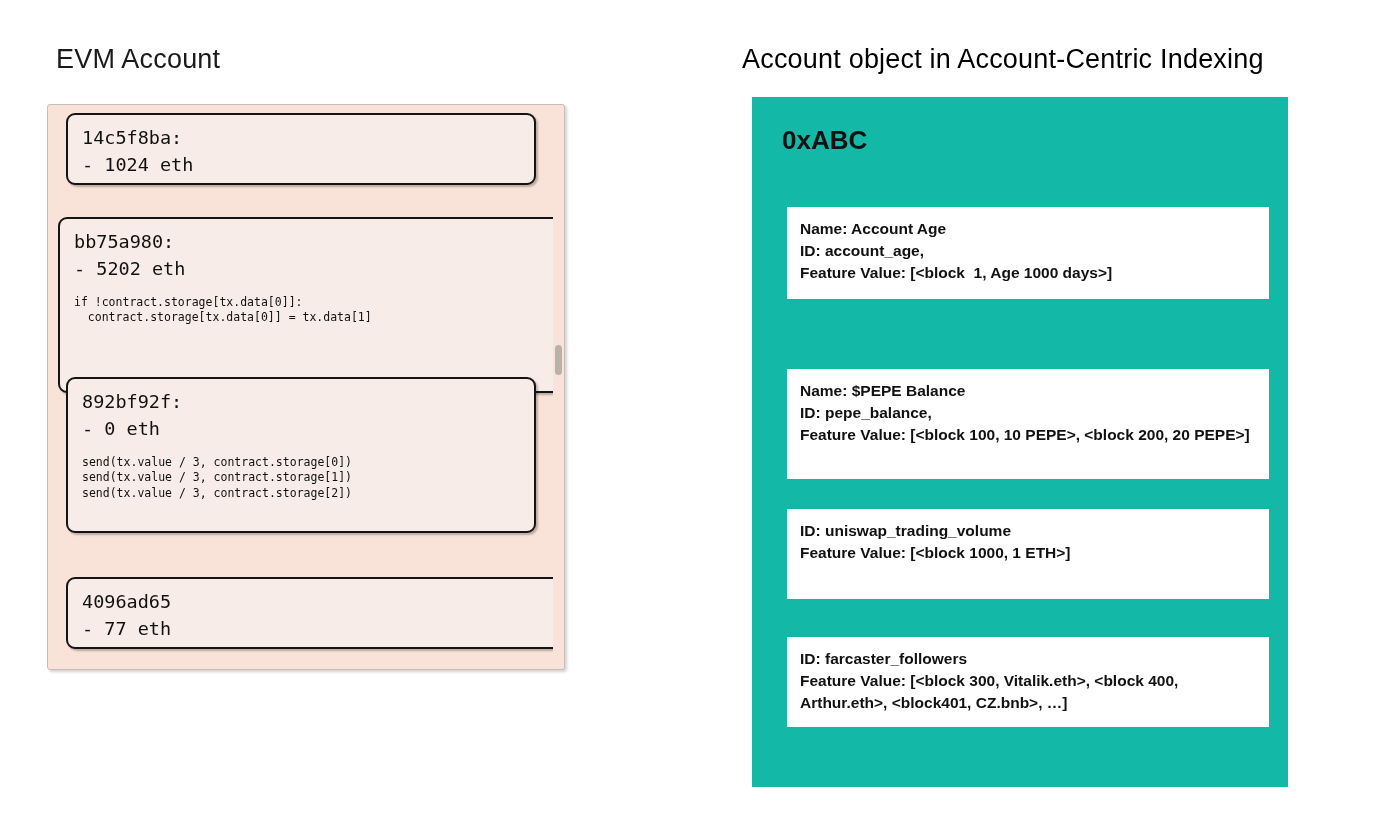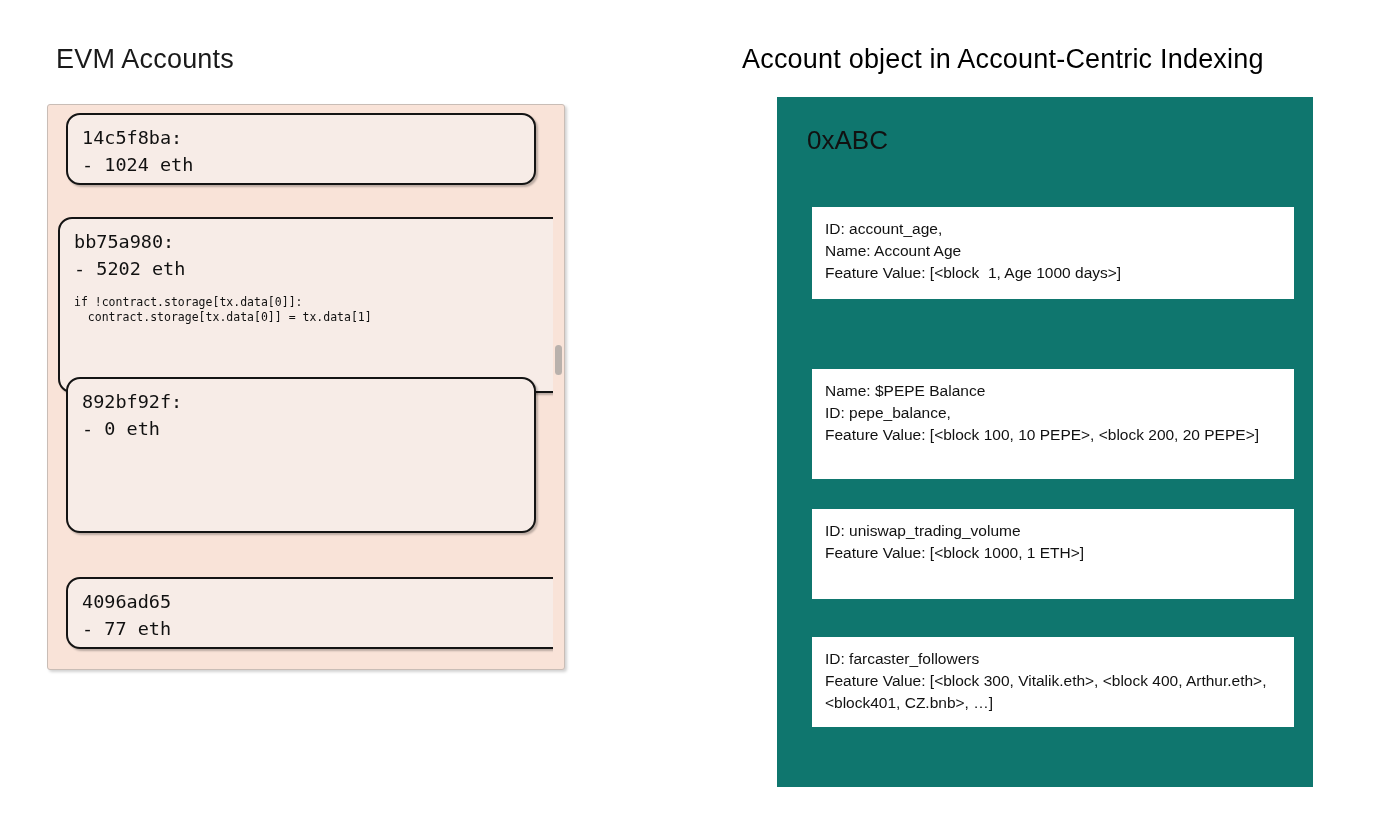--- a/index.html
+++ b/index.html
@@ -42,21 +42,21 @@
     left: 0;
     top: 0;
     width: 505px;
     height: 566px;
     overflow: hidden;
   }
   .acct-card {
     position: absolute;
     background: #f7ece7;
     border: 2.5px solid #141414;
-    border-radius: 14px;
+    border-radius: 9px;
     box-sizing: border-box;
     box-shadow: 2px 2px 2px rgba(0,0,0,0.25);
     padding: 10px 14px 12px 14px;
   }
   .acct-card.c1 { left: 18px;  top: 8px;   width: 470px; height: 72px; }
   .acct-card.c2 { left: 10px;  top: 92px;  width: 538px; height: 176px; margin-top: 20px; }
   .acct-card.c3 { left: 18px;  top: 272px; width: 470px; height: 156px; }
   .acct-card.c4 { left: 18px;  top: 472px; width: 514px; height: 72px; }
 
   .mono-head {
@@ -97,26 +97,27 @@
     position: absolute;
     left: 742px;
     top: 44px;
     font-size: 27px;
     color: #000000;
     letter-spacing: 0.2px;
     white-space: nowrap;
   }
   .acct-object {
     position: absolute;
-    left: 777px;
+    left: 752px;
     top: 97px;
     width: 536px;
     height: 690px;
-    background: #0f766e;
-    box-sizing: border-box;
+    background: #14b8a6;
+    box-sizing: border-box;
+    font-weight: bold;
   }
   .obj-heading {
     position: absolute;
     left: 30px;
     top: 28px;
     font-size: 26px;
     color: #111;
   }
   .feature-card {
     position: absolute;
@@ -131,59 +132,62 @@
   }
   .feature-card.f1 { top: 110px; height: 92px; }
   .feature-card.f2 { top: 272px; height: 110px; }
   .feature-card.f3 { top: 412px; height: 90px; }
   .feature-card.f4 { top: 540px; height: 90px; }
   .feature-card div { white-space: pre-wrap; }
 </style>
 </head>
 <body>
 
-<div class="left-title">EVM Accounts</div>
+<div class="left-title">EVM Account</div>
 
 <div class="evm-panel">
   <div class="evm-inner">
 
     <div class="acct-card c1">
       <div class="mono-head">14c5f8ba:
 - 1024 eth</div>
     </div>
 
     <div class="acct-card c2">
       <div class="mono-head">bb75a980:
 - 5202 eth</div>
       <div class="mono-code">if !contract.storage[tx.data[0]]:
   contract.storage[tx.data[0]] = tx.data[1]</div>
     </div>
 
     <div class="acct-card c3">
       <div class="mono-head">892bf92f:
 - 0 eth</div>
+      <div class="mono-code">send(tx.value / 3, contract.storage[0])
+send(tx.value / 3, contract.storage[1])
+send(tx.value / 3, contract.storage[2])</div>
     </div>
 
     <div class="acct-card c4">
       <div class="mono-head">4096ad65
 - 77 eth</div>
     </div>
 
   </div>
   <div class="scroll-thumb"></div>
 </div>
 
 <div class="right-title">Account object in Account-Centric Indexing</div>
 
 <div class="acct-object">
   <div class="obj-heading">0xABC</div>
 
   <div class="feature-card f1">
+    <div>Name: Account Age</div>
     <div>ID: account_age,</div>
-    <div>Name: Account Age</div>
     <div>Feature Value: [&lt;block  1, Age 1000 days&gt;]</div>
   </div>
 
   <div class="feature-card f2">
     <div>Name: $PEPE Balance</div>
     <div>ID: pepe_balance,</div>
     <div>Feature Value: [&lt;block 100, 10 PEPE&gt;, &lt;block 200, 20 PEPE&gt;]</div>
   </div>
 
   <div class="feature-card f3">

